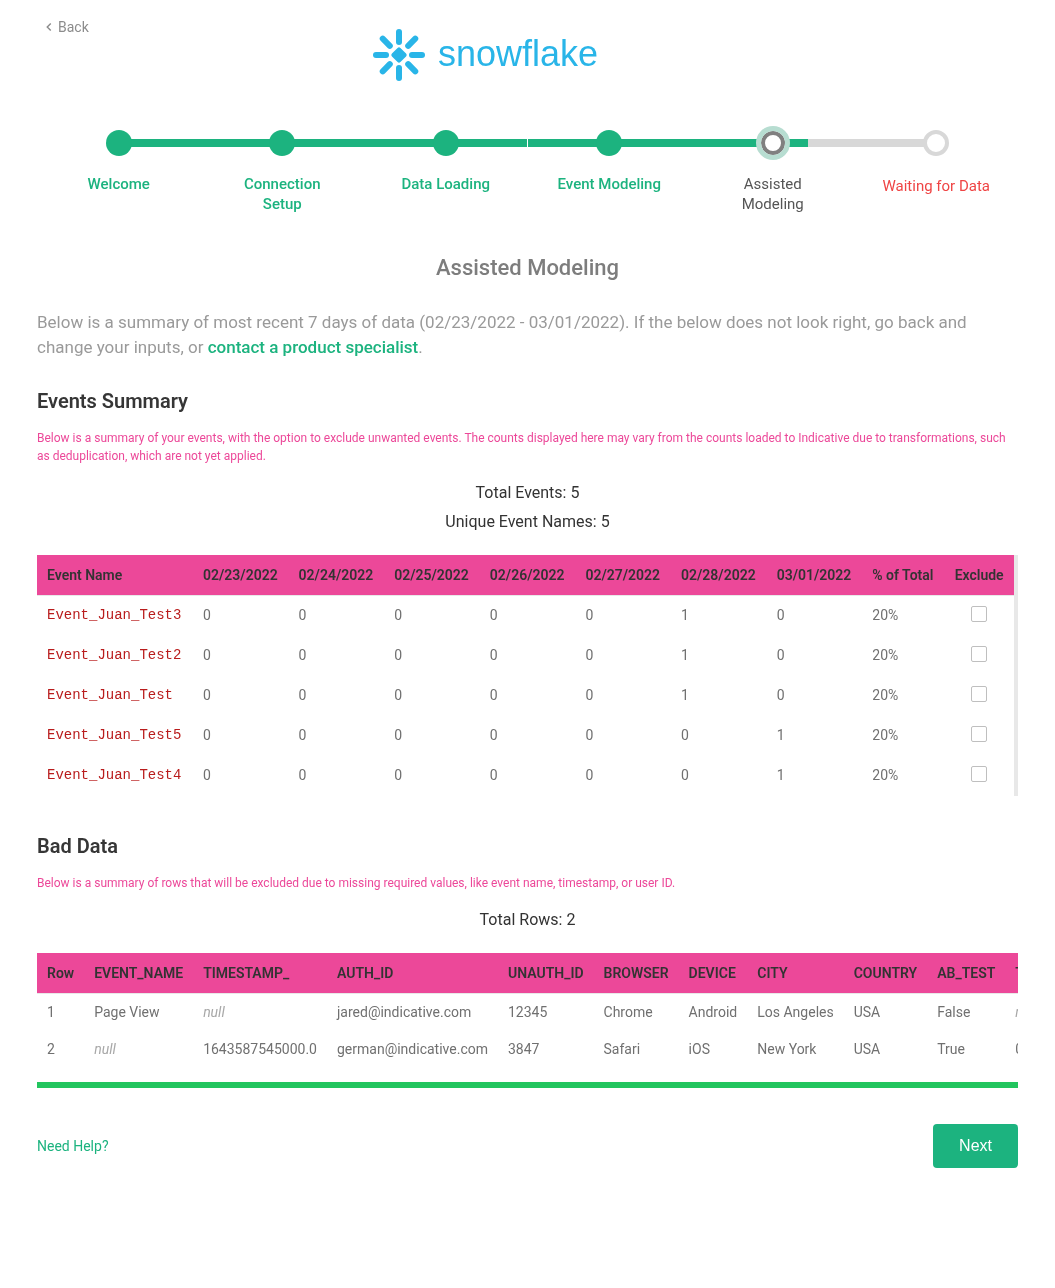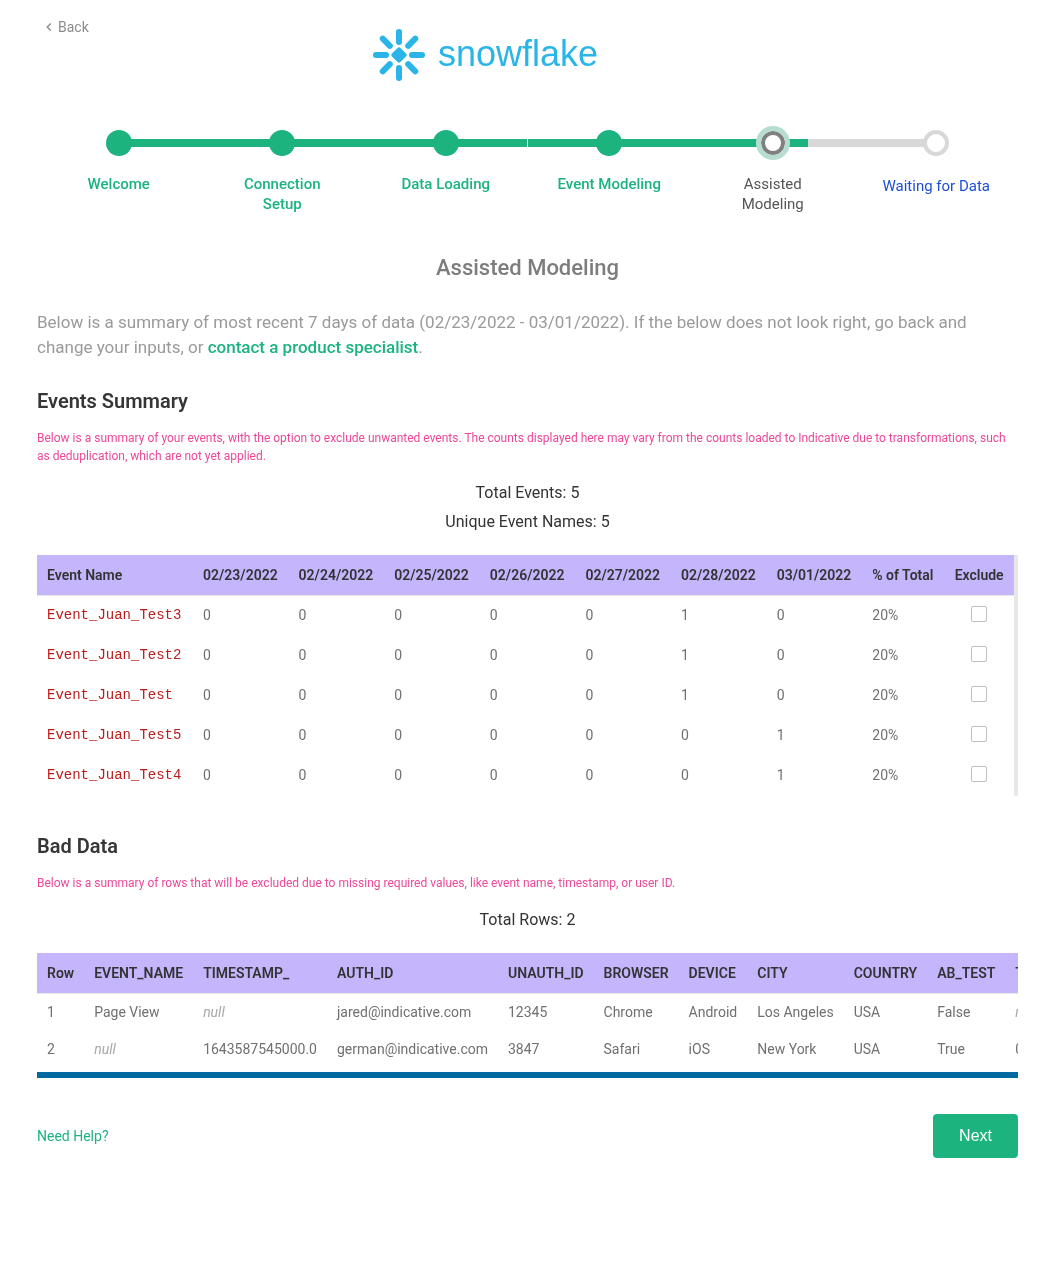--- a/index.html
+++ b/index.html
@@ -14,35 +14,35 @@
   .dot { width:26px; height:26px; border-radius:50%; z-index:2; position:relative; }
   .dot.done { background:#1cb37f; }
   .dot.current { width:34px; height:34px; background:#fff; border:5px solid #b7ddd1; box-shadow: inset 0 0 0 4px #808080; margin-top:-4px; margin-bottom:-4px;}
   .dot.pending { background:#fff; border:4px solid #d8d8d8; }
   .bar { position:absolute; top:12px; height:8px; z-index:1; }
   .bar.done { background:#1cb37f; }
   .bar.pending { background:#d8d8d8; }
   .step-label { margin-top:18px; text-align:center; font-size:15px; line-height:1.35; max-width:110px; }
   .step-label.done { color:#1cb37f; font-weight:500; }
   .step-label.current { color:#555; }
-  .step-label.pending { color:#1d4ed8;margin-top:20px; }
+  .step-label.pending { color:#ef4444;margin-top:20px; }
   .page-title { text-align:center; color:#7d7d7d; font-size:22px; font-weight:500; margin:20px 0 30px; }
   .intro { color:#9a9a9a; font-size:17px; line-height:1.5; margin:0 0 28px 0; }
   .intro a { color:#1cb37f; text-decoration:none; font-weight:500; cursor:pointer; }
   h2.section { color:#363636; font-size:20px; font-weight:600; margin:22px 0 16px; }
   p.body { color:#ec4899; font-size:12px; line-height:1.5; margin:0 0 18px 0; }
   p.stat { color:#333; font-size:16px; margin:0 0 10px 0;text-align:center; }
   .table-wrap { position:relative; overflow-x:auto; border-right:4px solid #e8e8e8; }
   table { width:100%; border-collapse:collapse; font-size:14px; }
-  th { background:#c4b5fd; text-align:left; padding:12px 10px; color:#333; font-weight:600; border-bottom:1px solid #e8e8e8; white-space:nowrap; }
+  th { background:#ec4899; text-align:left; padding:12px 10px; color:#333; font-weight:600; border-bottom:1px solid #e8e8e8; white-space:nowrap; }
   td { padding:10px 10px; color:#707070; font-size:14px; white-space:nowrap; border-bottom:1px solid transparent;}
   .events-table td:first-child { color:#b91c1c;font-family:Liberation Mono, monospace; }
   .chk { width:16px; height:16px; border:1.5px solid #bfbfbf; border-radius:2px; background:#fff; display:inline-block; }
   .null { color:#a8a8a8; font-style:italic; }
-  .baddata-wrap { overflow-x:auto; border-bottom:6px solid #0369a1; padding-bottom:4px;}
+  .baddata-wrap { overflow-x:auto; border-bottom:6px solid #22c55e; padding-bottom:14px;}
   .footer { position:absolute; bottom:30px; left:15px; right:15px; display:flex; justify-content:space-between; align-items:center; }
   .help-link { color:#1cb37f; font-size:14px; cursor:pointer; }
   .next-btn { background:#1cb37f; color:#fff; border:none; border-radius:4px; padding:13px 26px; font-size:16px; font-weight:500; cursor:pointer; }
 </style>
 </head>
 <body>
 
 <div class="page">
 
   <div class="back-link">

